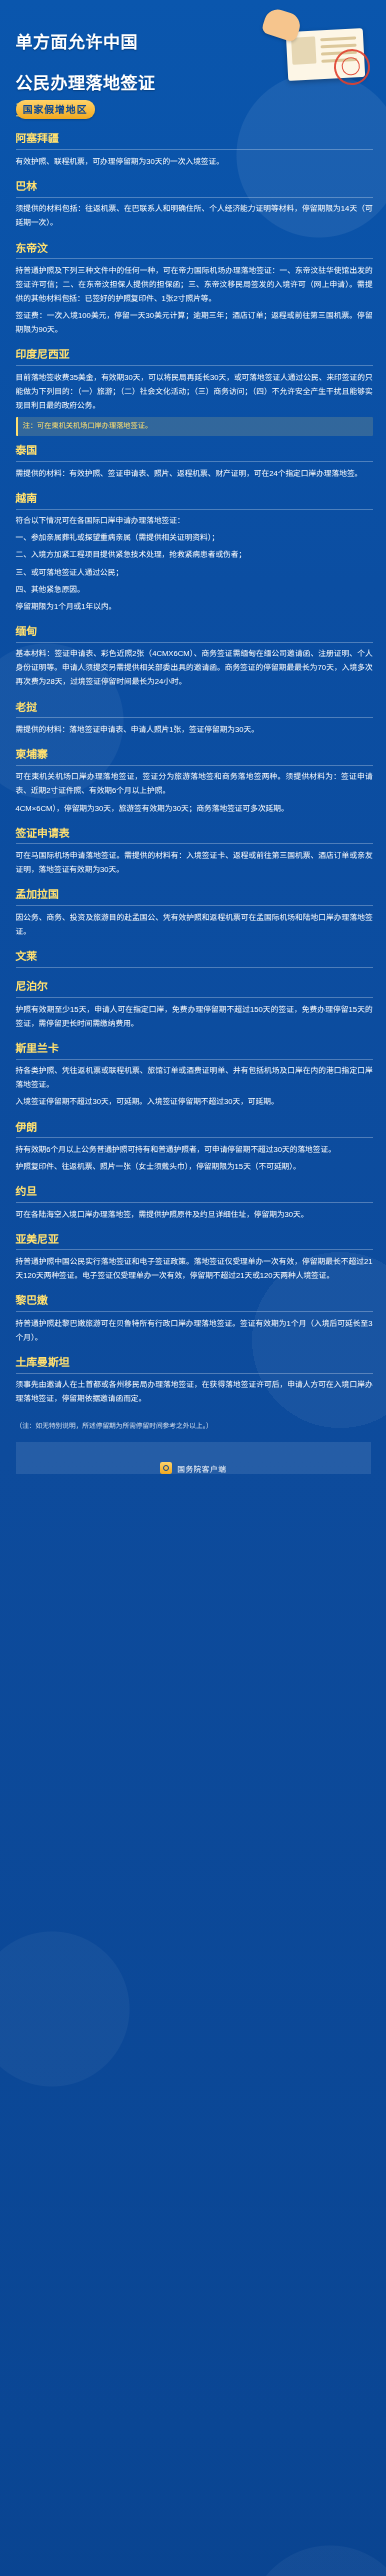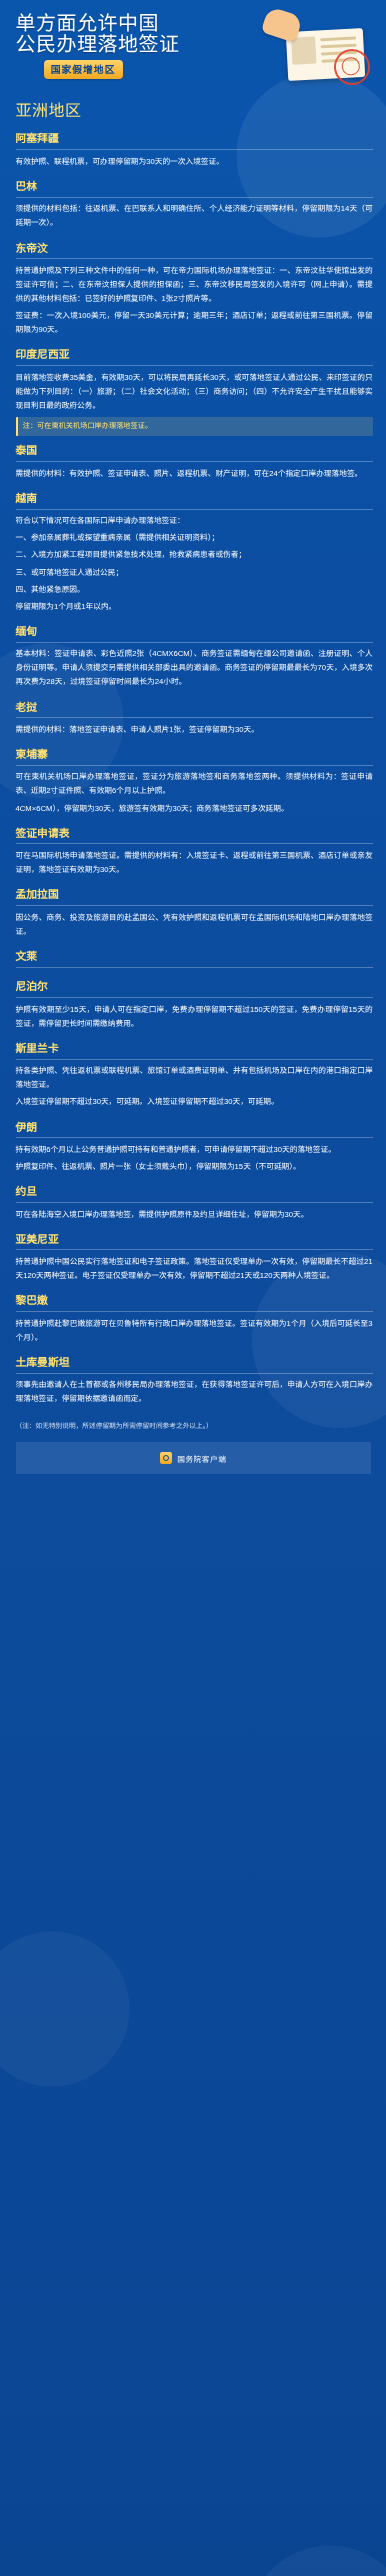--- a/index.html
+++ b/index.html
@@ -28,39 +28,39 @@
   }
 
   
   .header{
     position:relative;
     height:92px;
     padding:13.4px 0 0 15.5px;
     box-sizing:border-box;
   }
   .title-main{
-    font-size:20px;
-    font-weight:normal;
+    font-size:17px;
+    font-weight:bold;
     line-height:20.6px;
     letter-spacing:0.5px;
     color:#ffffff;
     text-shadow:0 1px 1.5px rgba(0,0,0,.25);
+    margin-top:20px;
   }
   .title-sub-wrap{
     margin-top:5.2px;
     display:inline-block;
     background:linear-gradient(180deg,#ffd36a,#f0a820);
     color:#0a4694;
     font-size:9.8px;
     font-weight:bold;
     letter-spacing:1px;
     padding:2.6px 7.2px;
-    border-radius:4px;
+    border-radius:9px;
     box-shadow:0 1px 2.1px rgba(0,0,0,.2);
-    margin-left:28px;
   }
   .header-art{
     position:absolute;
     right:9.3px;
     top:7.2px;
     width:134px;
     height:77px;
   }
   .doc-card{
     position:absolute;
@@ -172,21 +172,21 @@
   .foot-note{
     font-size:6.7px;
     line-height:11.3px;
     color:rgba(255,255,255,.8);
   }
   .foot-bar{
     margin-top:11.3px;
     height:32px;
     background:rgba(255,255,255,.10);
     display:flex;
-    align-items:center;
+    align-items:flex-end;
     justify-content:center;
     gap:5.2px;
   }
   .foot-logo{
     width:12.4px;height:12.4px;
     border-radius:2.1px;
     background:linear-gradient(180deg,#ffd36a,#f0a820);
     position:relative;
   }
   .foot-logo:after{

